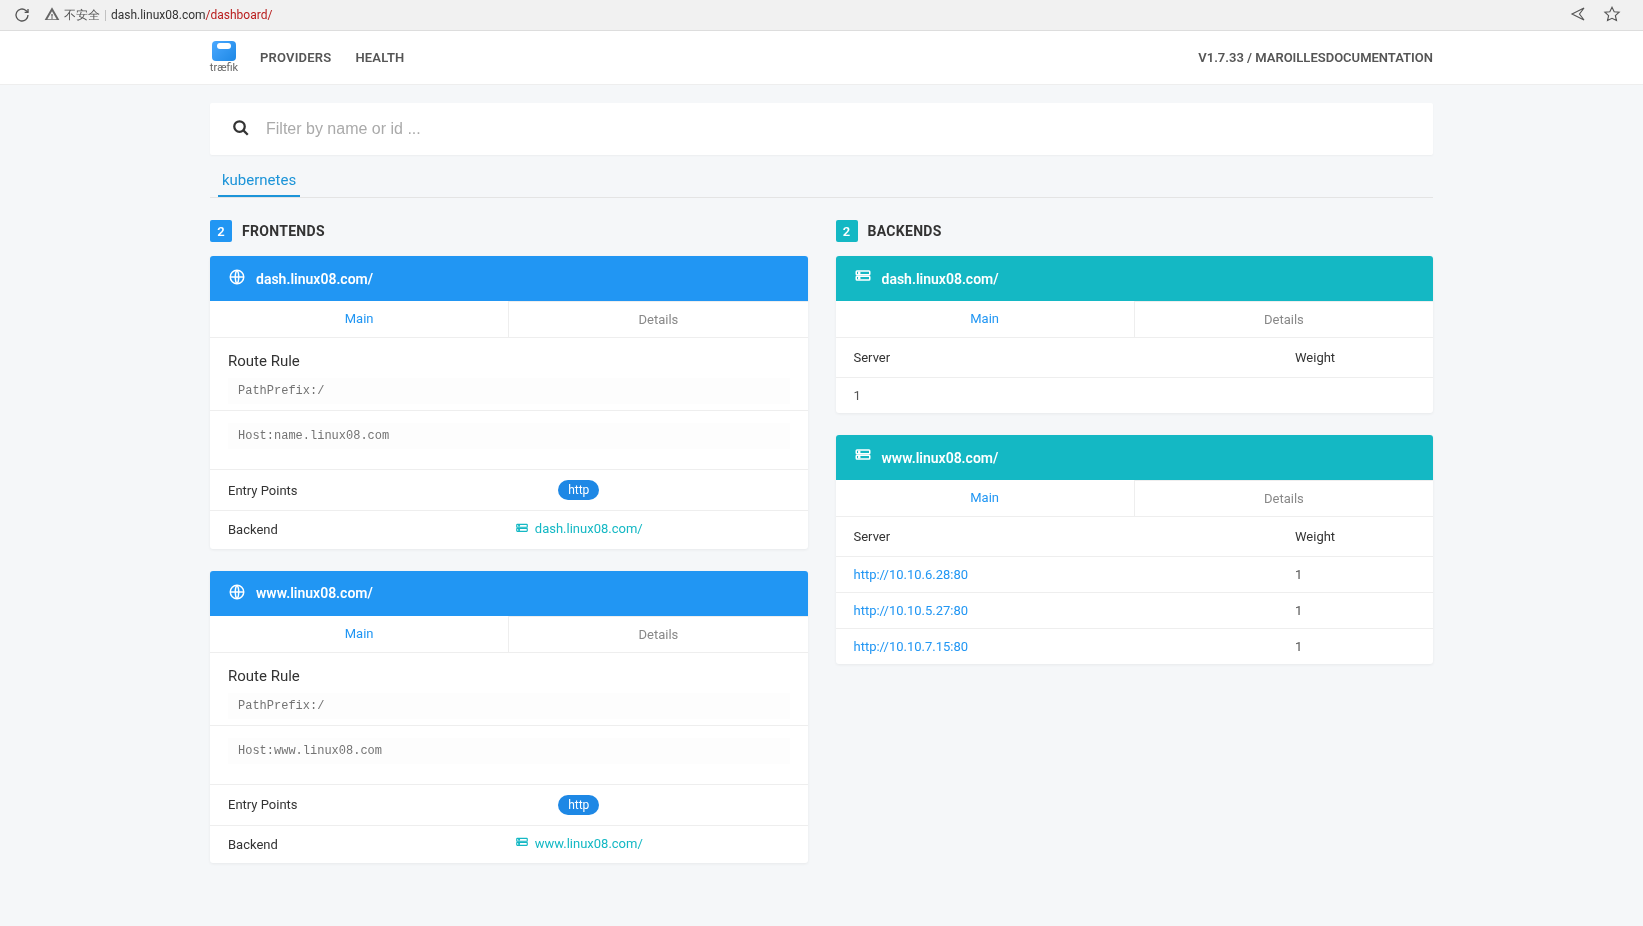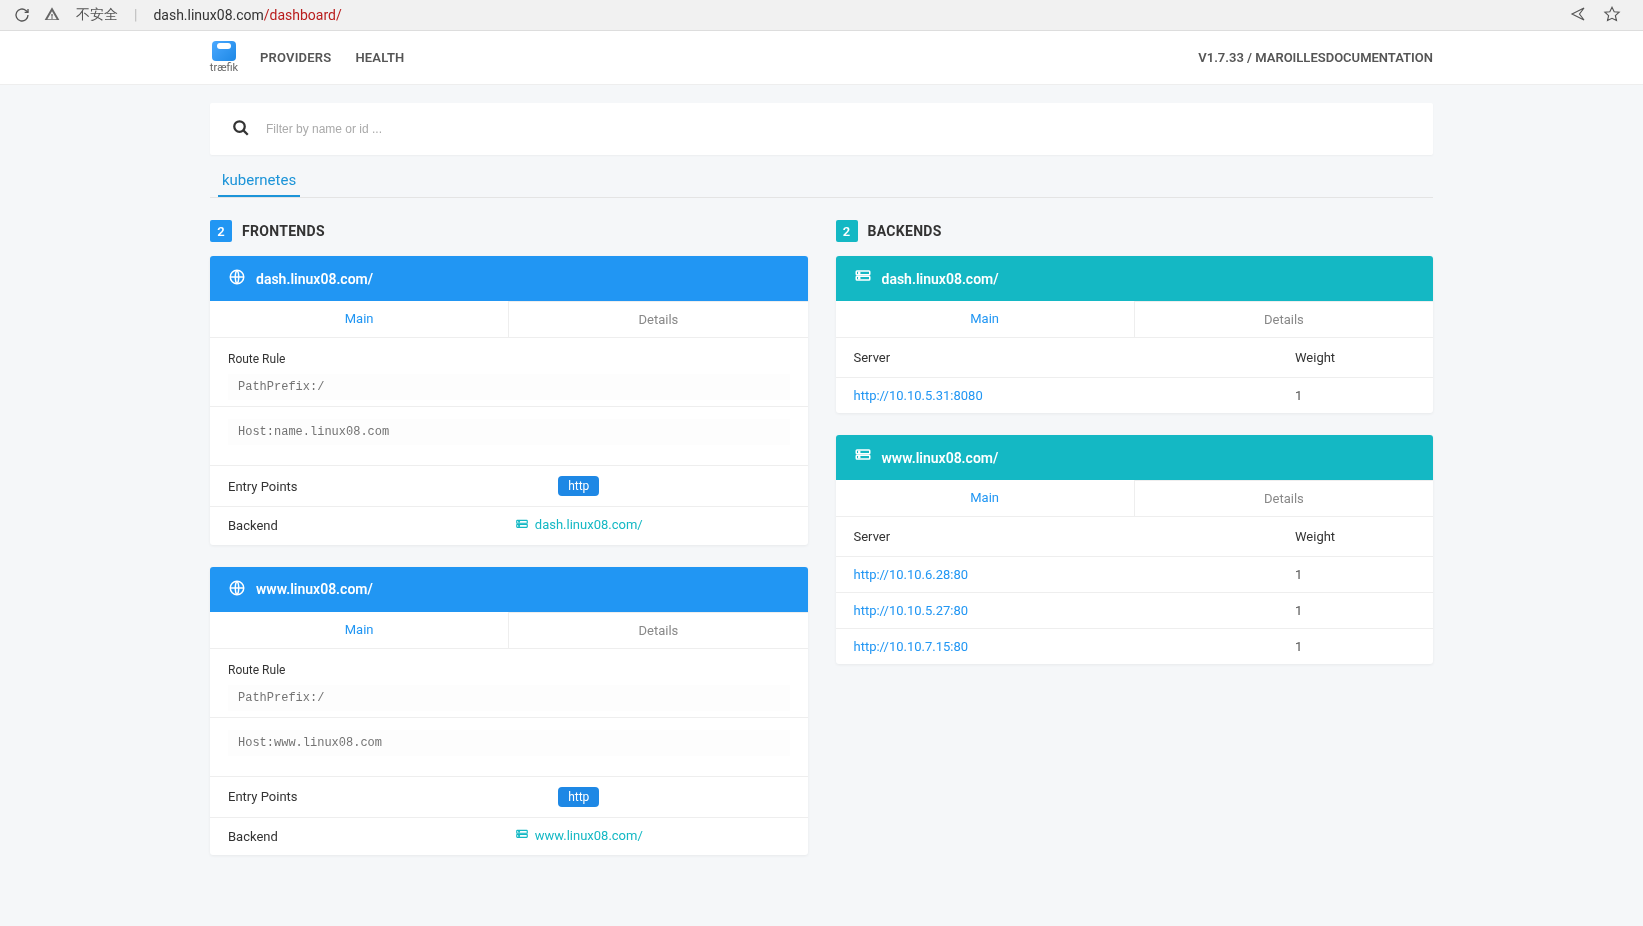--- a/index.html
+++ b/index.html
@@ -2,21 +2,21 @@
 <html><head>
   <meta charset="utf-8">
   <style>
     * { margin: 0; padding: 0; box-sizing: border-box; }
     body { font-family: -apple-system, BlinkMacSystemFont, "Segoe UI", Roboto, "Helvetica Neue", Arial, sans-serif; background: #fff; font-size: 14px; color: #333; }
 
     
     .browser-bar { height: 31px; background: #f1f1f1; border-bottom: 1px solid #ddd; display: flex; align-items: center; padding: 0 14px; gap: 14px; }
     .reload { width: 16px; height: 16px; cursor: pointer; }
     .reload svg { width: 16px; height: 16px; stroke: #555; fill: none; stroke-width: 2; }
-    .url-line { display: flex; align-items: center; gap: 16px; color: #555; font-size: 14px; flex: 1; }
+    .url-line { display: flex; align-items: center; gap: 4px; color: #555; font-size: 12px; flex: 1; }
     .url-line .warn svg { width: 16px; height: 16px; fill: #666; }
     .url-sep { color: #bbb; }
     .url-host { color: #333; }
     .url-path { color: #b91c1c; }
     .bar-right { margin-left: auto; display: flex; gap: 16px; align-items: center; padding-right: 8px; }
     .bar-right svg { width: 18px; height: 18px; stroke: #555; fill: none; stroke-width: 1.5; }
 
     
     .topnav { height: 54px; background: #fff; border-bottom: 1px solid #eee; display: flex; align-items: center; padding: 0 210px; }
     .logo { width: 28px; height: 34px; margin-right: 22px; display: flex; flex-direction: column; align-items: center; justify-content: center; }
@@ -25,21 +25,21 @@
     .logo-text { font-size: 11px; color: #666; }
     .nav-links { display: flex; gap: 24px; }
     .nav-links a { color: #555; font-weight: 600; font-size: 13px; letter-spacing: 0.2px; cursor: pointer; }
     .nav-right { margin-left: auto; display: flex; align-items: center; }
     .nav-right a { color: #555; font-weight: 600; font-size: 13px; cursor: pointer; }
 
     
     .page { background: #f5f7f9; min-height: calc(100vh - 85px); padding: 18px 210px 60px 210px; }
     .search-wrap { height: 52px; background: #fff; border-radius: 2px; display: flex; align-items: center; padding: 0 22px; gap: 16px; box-shadow: 0 1px 2px rgba(0,0,0,.04); margin-bottom: 0; }
     .search-wrap svg { width: 18px; height: 18px; stroke: #333; fill: none; stroke-width: 3; }
-    .search-wrap input { border: none; outline: none; flex: 1; font-size: 12px; color: #666; }
+    .search-wrap input { border: none; outline: none; flex: 1; font-size: 16px; color: #666; }
     .search-wrap input::placeholder { color: #aaa; }
 
     .provider-tabs { border-bottom: 1px solid #e4e4e4; padding: 0 8px; margin-top: 10px; }
     .provider-tabs span { display: inline-block; padding: 6px 4px; color: #1c94d8; border-bottom: 2px solid #1c94d8; font-size: 15px; cursor: pointer; }
 
     .columns { display: flex; gap: 28px; margin-top: 22px; }
     .col { flex: 1; min-width: 0; }
 
     .section-head { display: flex; align-items: center; gap: 10px; margin-bottom: 14px; }
     .count-badge { background: #2196f3; color: #fff; width: 22px; height: 22px; display: inline-flex; align-items: center; justify-content: center; font-weight: 600; font-size: 13px; border-radius: 2px; }
@@ -51,28 +51,28 @@
     .card-header.blue { background: #2196f3; }
     .card-header.teal { background: #14b8c4; }
     .card-header svg { width: 18px; height: 18px; }
 
     .sub-tabs { display: flex; border-bottom: 1px solid #eee; }
     .sub-tab { flex: 1; text-align: center; padding: 10px 0; font-size: 13px; color: #888; cursor: pointer; border-top: 1px solid #eee; border-right: 1px solid #eee; }
     .sub-tab.active { color: #2196f3; border-top: none; }
     .sub-tab:last-child { border-right: none; }
 
     .card-body { padding: 14px 18px; }
-    .field-label { font-size: 12px; color: #333; margin-bottom: 8px; }
+    .field-label { font-size: 15px; color: #333; margin-bottom: 8px; }
     .rule-box { font-family: "Courier New", monospace; font-size: 12px; color: #737373; background: #fdfdfd; padding: 6px 10px; margin-bottom: 6px; }
     .card-body hr { border: none; border-top: 1px solid #eee; margin: 0 -18px 12px -18px; }
 
     .row-line { display: flex; padding: 10px 18px; align-items: center; border-top: 1px solid #eee; font-size: 13px; }
     .row-label { width: 140px; color: #333; }
     .row-value { flex: 1; text-align: center; }
-    .pill { display: inline-block; background: #1e88e5; color: #fff; padding: 3px 10px; border-radius: 4px; font-size: 12px; }
+    .pill { display: inline-block; background: #1e88e5; color: #fff; padding: 3px 10px; border-radius: 10px; font-size: 12px; }
     .backend-link { color: #14b8c4; font-size: 13px; cursor: pointer; display: inline-flex; align-items: center; gap: 6px; }
     .backend-link svg { width: 14px; height: 14px; }
 
     .table-head { display: flex; padding: 12px 18px; font-size: 13px; color: #333; }
     .th-server { flex: 1; }
     .th-weight { width: 120px; }
     .table-row { display: flex; padding: 10px 18px; font-size: 13px; border-top: 1px solid #eee; }
     .td-server { flex: 1; color: #2196f3; cursor: pointer; }
     .td-weight { width: 120px; color: #555; }
   </style>
@@ -248,21 +248,20 @@
         </div>
         <div class="sub-tabs">
           <div class="sub-tab active">Main</div>
           <div class="sub-tab">Details</div>
         </div>
         <div class="table-head">
           <div class="th-server">Server</div>
           <div class="th-weight">Weight</div>
         </div>
         <div class="table-row">
-          <div class="td-server">http://10.10.5.31:8080</div>
           <div class="td-weight">1</div>
         </div>
       </div>
 
       <div class="card">
         <div class="card-header teal">
           <span>
             <svg viewBox="0 0 24 24" fill="none" stroke="#fff" stroke-width="2">
                 <rect x="3" y="4" width="18" height="5" rx="1"></rect>
                 <rect x="3" y="11" width="18" height="5" rx="1"></rect>

